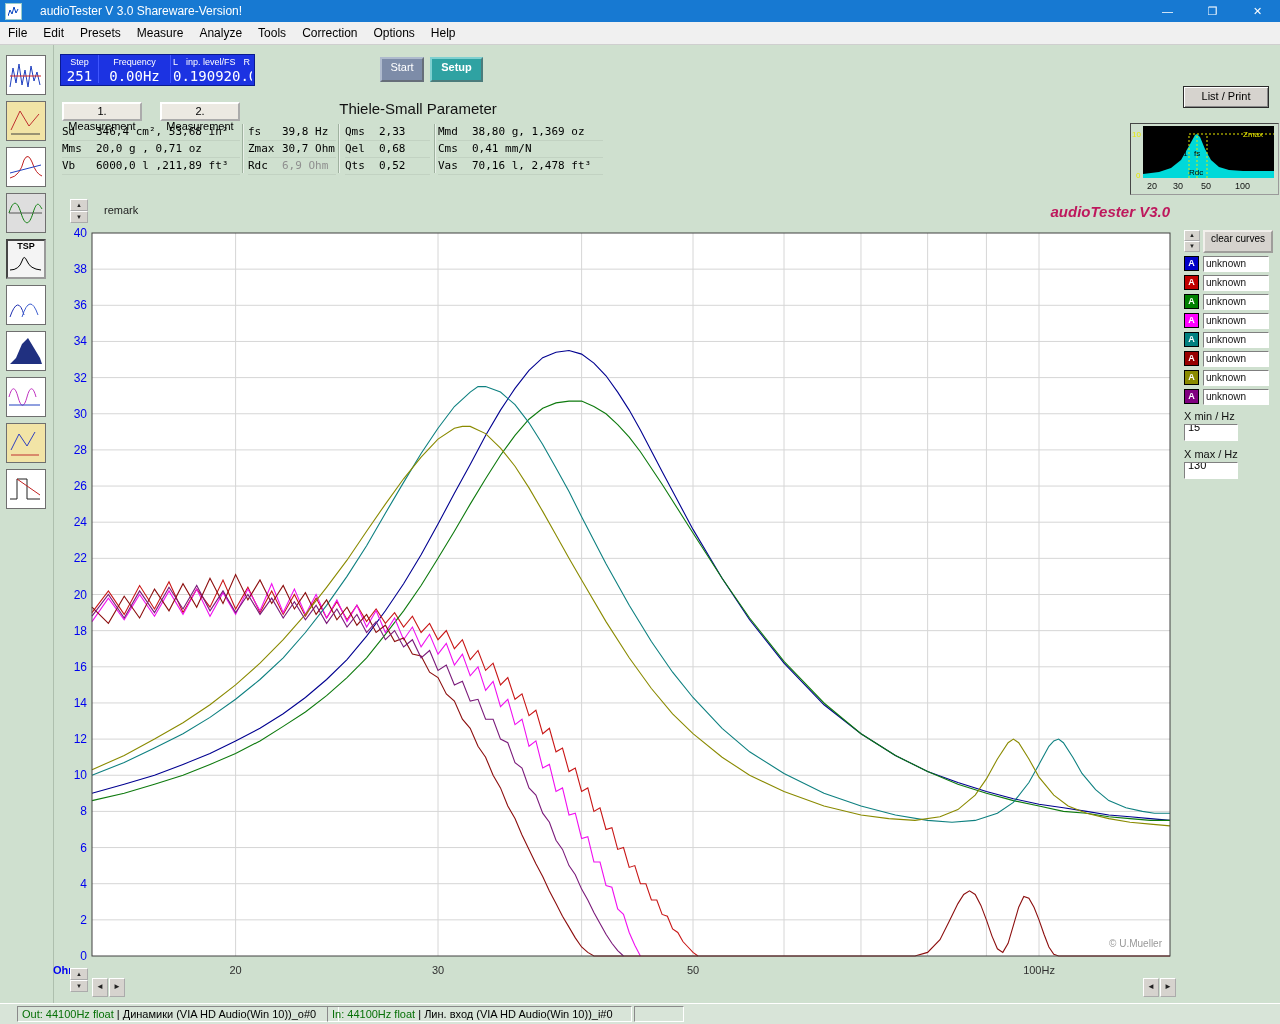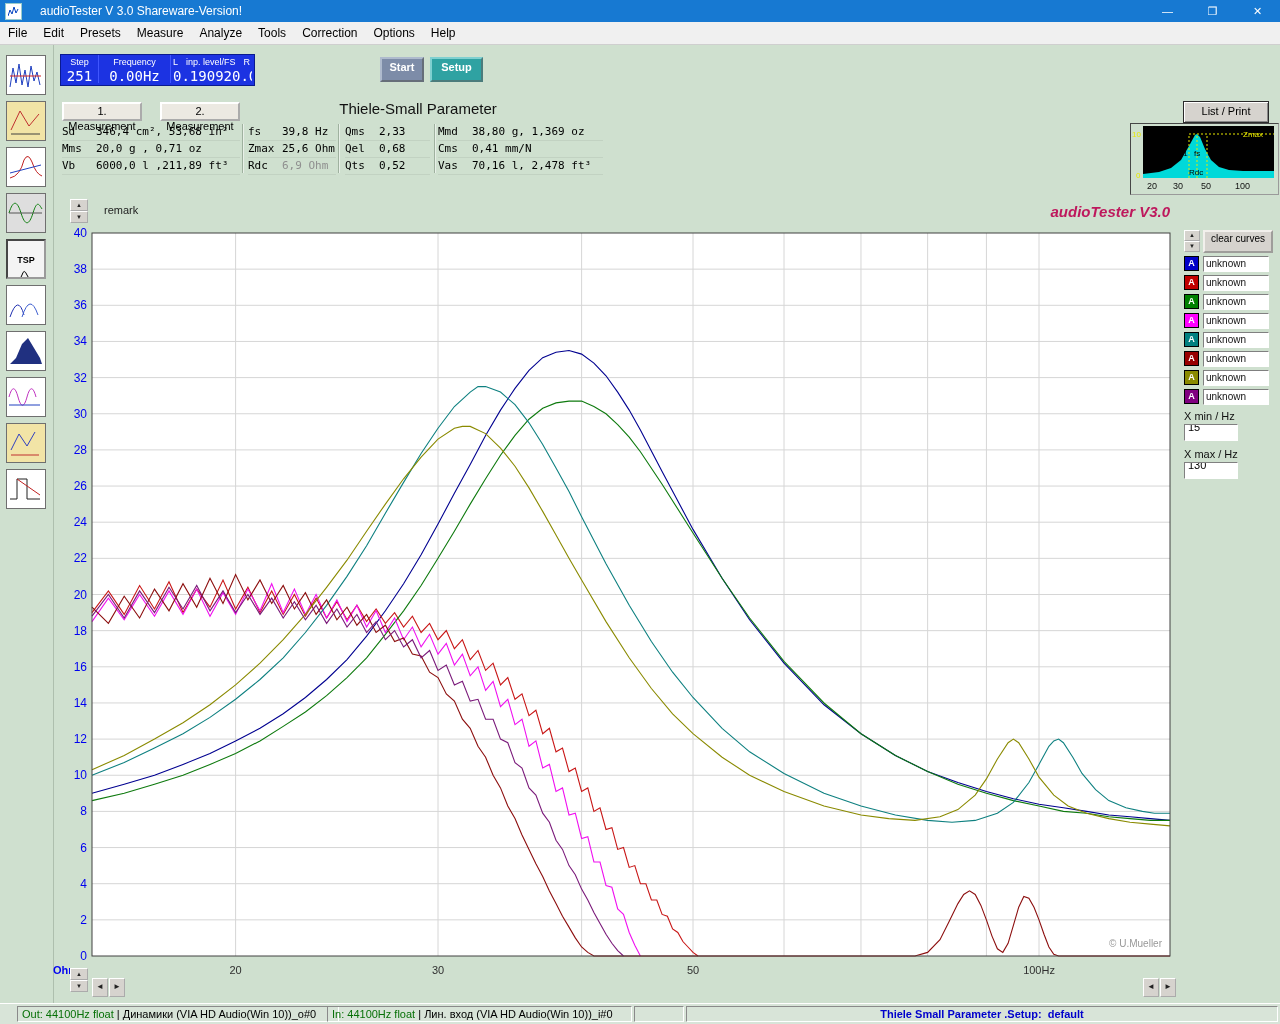--- a/index.html
+++ b/index.html
@@ -12,37 +12,37 @@
   .appicon{width:15px;height:15px;margin-left:5px;background:#fff;border:1px solid #9cc;display:flex;align-items:center;justify-content:center}
   
   .menubar{left:0;top:22px;width:1280px;height:22px;background:#f0f0f0;border-bottom:1px solid #cfcfcf;display:flex;align-items:center;font-size:12px;color:#000;z-index:5}
   .menu-item{padding:16px 8px;cursor:default}
   
   .steppanel{left:60px;top:54px;width:193px;height:30px;background:#1c33e2;border:1px solid #0a1a90;display:grid;grid-template-columns:38px 72px 81px;grid-template-rows:13px 15px;color:#fff;z-index:4}
   .sp-cell{border-right:1px solid #4056ff;font-size:9px;display:flex;align-items:center;justify-content:center;overflow:hidden;white-space:nowrap}
   .sp-cell.last{border-right:none}
   .sp-val{font-family:"DejaVu Sans Mono",monospace;font-size:14px}
   .lvl{display:flex;justify-content:space-between;width:100%;padding:0 2px;box-sizing:border-box}
-  .startbtn{left:380px;top:57px;width:40px;height:21px;background:#7d8ca8;border:2px outset #aebacd;color:#fff;font-weight:bold;font-size:11px;line-height:17px;text-align:center}
+  .startbtn{left:380px;top:57px;width:40px;height:21px;background:#7d8ca8;border:2px outset #aebacd;color:#fff;font-weight:normal;font-size:11px;line-height:17px;text-align:center}
   .setupbtn{left:430px;top:57px;width:49px;height:21px;background:#2fa2a2;border:2px outset #7fd0d0;color:#fff;font-weight:bold;font-size:11px;line-height:17px;text-align:center}
   
   .tool{left:6px;width:40px;height:40px;background:#fff;border:1px solid #6f6f6f;box-sizing:border-box;overflow:hidden}
   .tool.pressed{border:2px inset #9a9a9a;background:#f4f4f4}
   .sidebar-sep{left:53px;top:44px;width:1px;height:960px;background:#aebfae}
-  .tsp-txt{display:block;text-align:center;font-size:9px;font-weight:bold;color:#000;margin-top:14px}
+  .tsp-txt{display:block;text-align:center;font-size:9px;font-weight:bold;color:#000;margin-top:0}
   
   .tab{top:102px;width:80px;height:19px;background:#ece9e2;border:2px outset #fff;font-size:11px;line-height:15px;text-align:center;box-sizing:border-box}
   .meas-title{left:298px;top:100px;width:240px;text-align:center;font-size:15px;color:#111}
   .tsp-col{top:124px;font-family:"DejaVu Sans Mono",monospace;font-size:11px;color:#000}
   .tsp-row{display:flex;height:16px;line-height:15px;border-bottom:1px solid #c2d2c2}
   .tsp-k{width:34px;flex:none}
   .tsp-v{white-space:nowrap}
   .tsp-v.dim{color:#8f8f8f}
   .vsep{top:124px;width:1px;height:49px;background:#9fb19f;border-right:1px solid #e8f0e8}
-  .listprint{left:1183px;top:101px;width:84px;height:20px;background:#d6d3ce;border:1px solid #2a2a2a;box-shadow:inset 1px 1px 0 #fff,inset -1px -1px 0 #888;font-size:11px;line-height:18px;text-align:center}
+  .listprint{left:1183px;top:86px;width:84px;height:20px;background:#d6d3ce;border:1px solid #2a2a2a;box-shadow:inset 1px 1px 0 #fff,inset -1px -1px 0 #888;font-size:11px;line-height:18px;text-align:center}
   .minichart{left:1130px;top:123px;width:147px;height:70px;border:1px inset #9a9a9a;background:#cfe0cf}
   
   .remark{left:104px;top:204px;font-size:11px;color:#222}
   .watermark{left:940px;top:203px;width:230px;text-align:right;font-size:15px;font-weight:bold;font-style:italic;color:#be185d}
   svg{font-family:"Liberation Sans",sans-serif}
   #plot-svg{left:0;top:196px;z-index:1}
   .ovl{z-index:2}
   
   .sp{width:18px;height:12px;background:#d6d3ce;border:1px outset #fff;font-size:6px;line-height:10px;text-align:center;color:#222;box-sizing:border-box}
   .spq{width:16px;height:11px;background:#d6d3ce;border:1px outset #fff;font-size:6px;line-height:8px;text-align:center;color:#222;box-sizing:border-box}
@@ -177,21 +177,21 @@
     </div>
   </div>
 <div class="abs vsep" style="left:242px"></div>
 <div class="abs tsp-col" id="tsp-col2" style="left:248px;width:88px">
     <div class="tsp-row">
       <span class="tsp-k">fs</span>
       <span class="tsp-v">39,8 Hz</span>
     </div>
     <div class="tsp-row">
       <span class="tsp-k">Zmax</span>
-      <span class="tsp-v">25,6 Ohm</span>
+      <span class="tsp-v">30,7 Ohm</span>
     </div>
     <div class="tsp-row">
       <span class="tsp-k">Rdc</span>
       <span class="tsp-v dim">6,9 Ohm</span>
     </div>
   </div>
 <div class="abs vsep" style="left:338px"></div>
 <div class="abs tsp-col" id="tsp-col3" style="left:345px;width:85px">
     <div class="tsp-row">
       <span class="tsp-k">Qms</span>
@@ -366,14 +366,13 @@
 
 <div class="abs ovl xlabel" style="left:1184px;top:410px">X min / Hz</div>
 <input class="xinput ovl" style="left: 1184px; top: 424px;" value="15">
 <div class="abs ovl xlabel" style="left:1184px;top:448px">X max / Hz</div>
 <input class="xinput ovl" style="left: 1184px; top: 462px;" value="130">
 
 <div class="abs statusbar">
   <div class="st" style="left:17px;width:322px"><span class="grn">Out: 44100Hz float </span><span>| Динамики (VIA HD Audio(Win 10))_o#0</span></div>
   <div class="st" style="left:327px;width:305px"><span class="grn">In: 44100Hz float </span><span>| Лин. вход (VIA HD Audio(Win 10))_i#0</span></div>
   <div class="st" style="left:634px;width:50px"></div>
-  <div class="st st-right" style="left:686px;width:592px"><span>Thiele Small Parameter .Setup:</span>&nbsp;&nbsp;<span>default</span></div>
 </div>
 
 </body></html>

